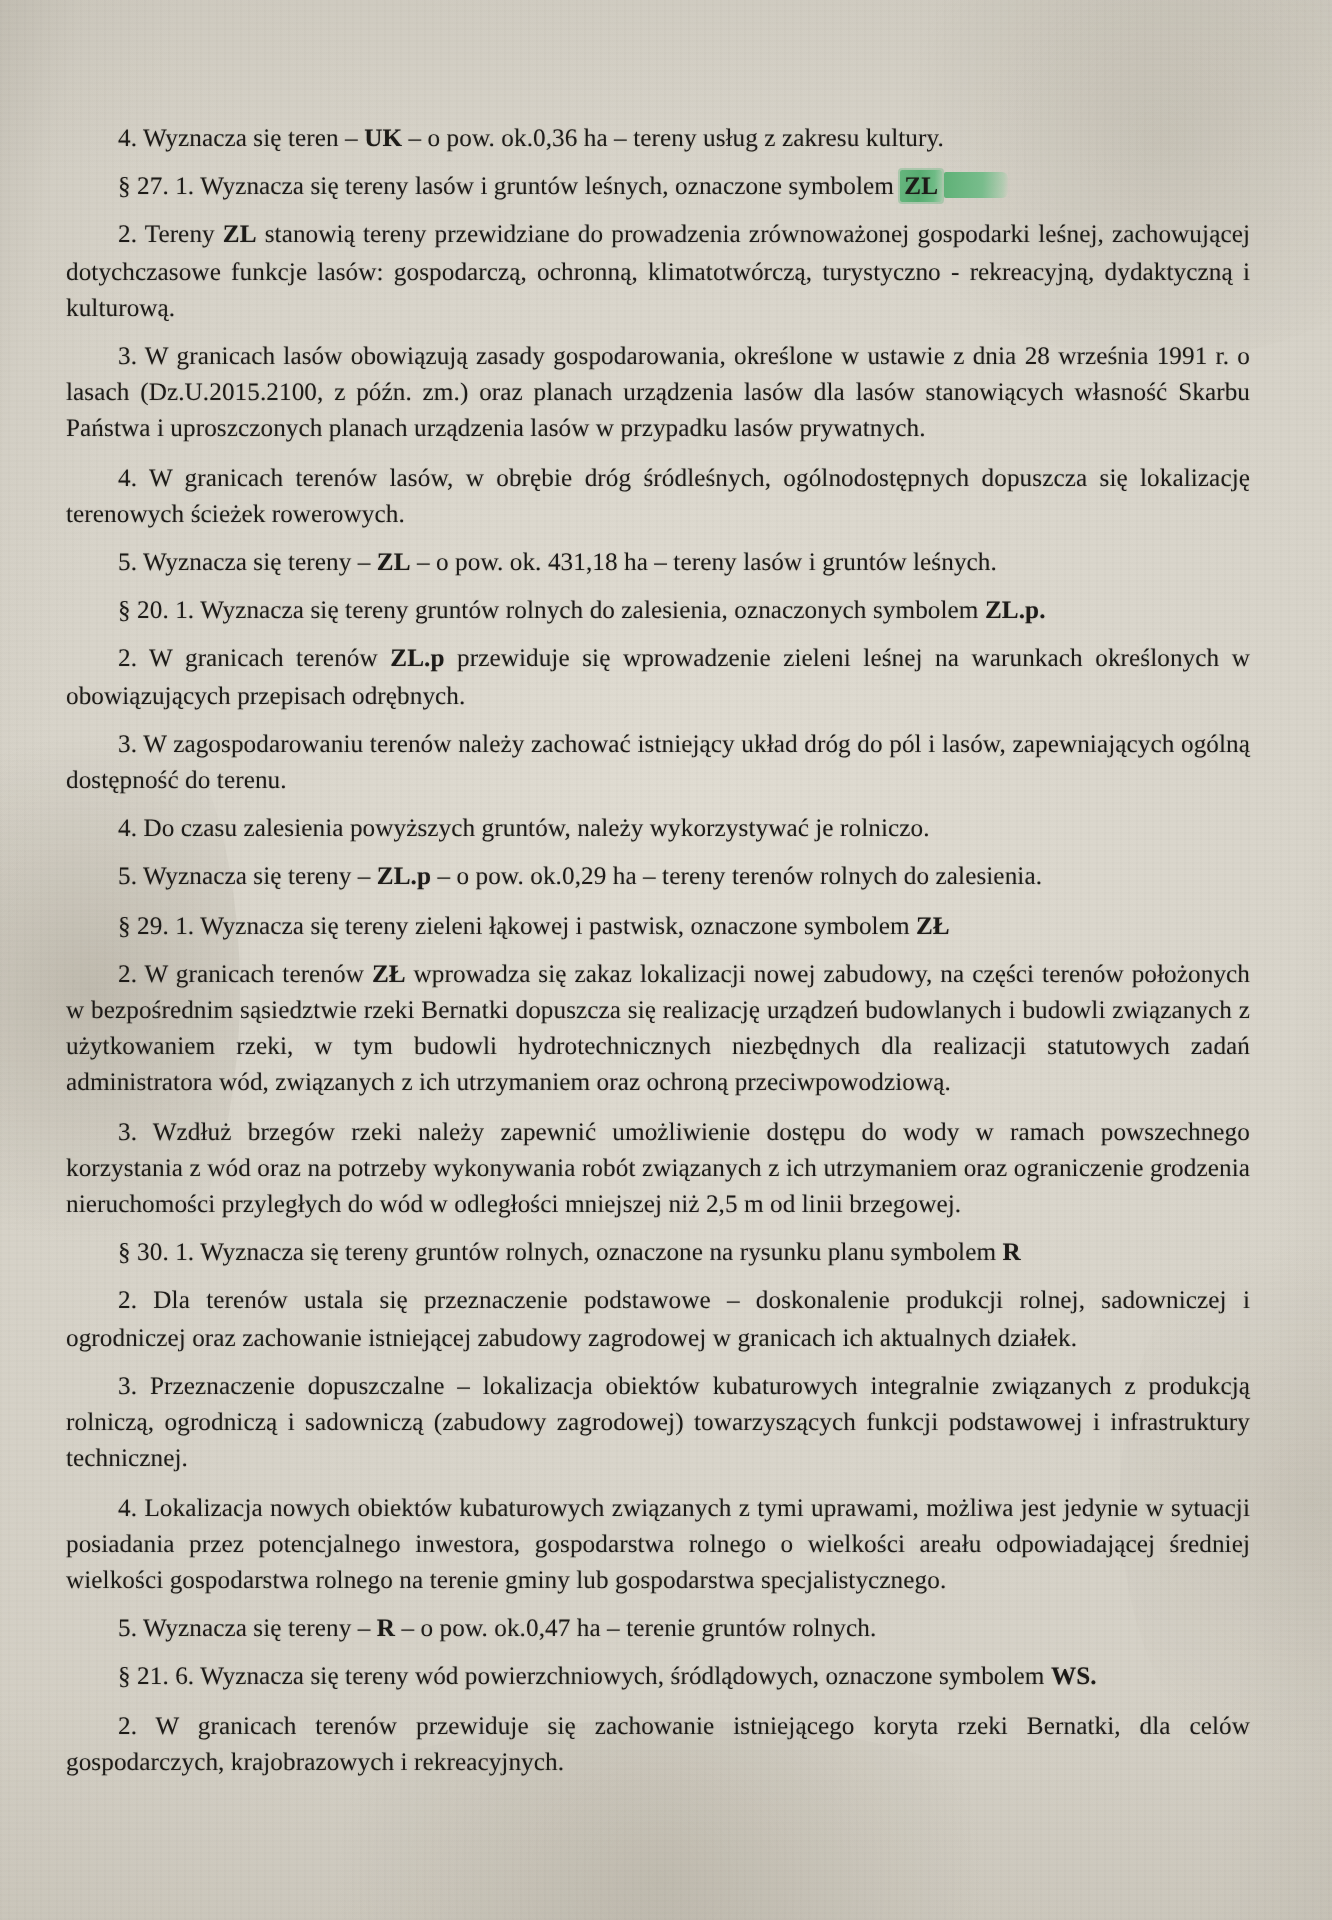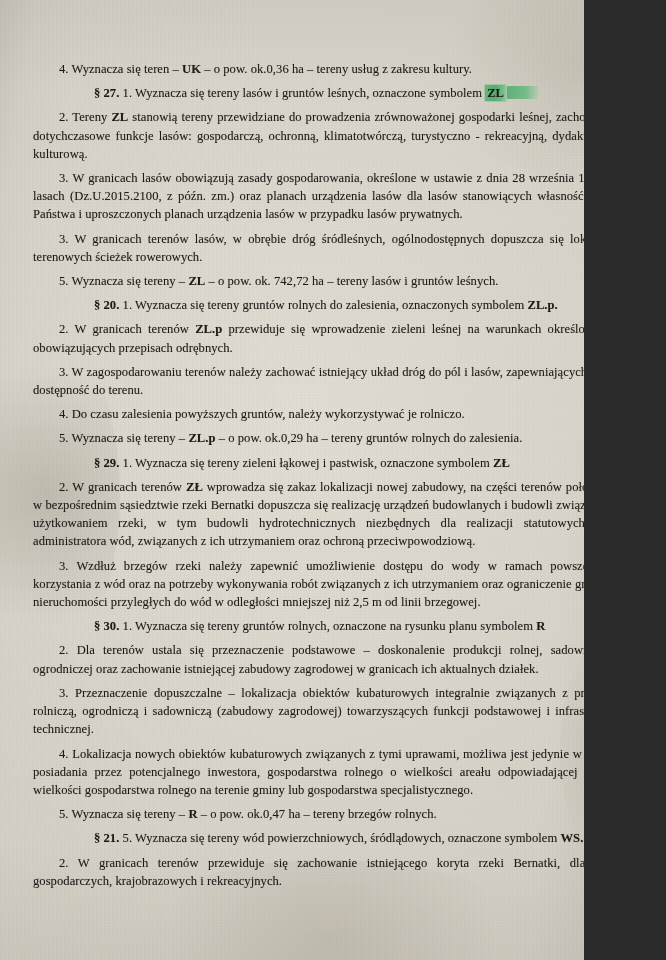--- a/index.html
+++ b/index.html
@@ -4,21 +4,21 @@
 <title>Scanned legal document page</title>
 <style>
   html, body {
     margin: 0;
     padding: 0;
     background: #2b2b2b;
   }
 
   .page {
     position: relative;
-    width: 584px;
+    width: 666px;
     height: 960px;
     overflow: hidden;
     background: #d8d4ca;
     background-image:
       radial-gradient(ellipse 90% 70% at 52% 44%, rgba(226,222,212,0.85) 0%, rgba(214,210,200,0.25) 55%, rgba(196,191,179,0.35) 100%),
       linear-gradient(100deg, rgba(150,145,133,0.30) 0%, rgba(150,145,133,0.06) 5%, rgba(0,0,0,0) 11%),
       linear-gradient(180deg, rgba(186,181,169,0.30) 0%, rgba(0,0,0,0) 9%, rgba(0,0,0,0) 88%, rgba(176,171,159,0.28) 100%),
       linear-gradient(275deg, rgba(160,155,142,0.18) 0%, rgba(0,0,0,0) 8%);
     font-family: "Liberation Serif", "DejaVu Serif", serif;
     color: #1d1b18;
@@ -66,22 +66,21 @@
   }
 
   p.para:last-child { margin-bottom: 0; }
 
   
   b, strong {
     font-weight: bold;
   }
 
   .sect {
-    font-weight: bold;
-    margin-left: 35px;
+    font-weight: normal;
   }
 
   .hl {
     position: relative;
     display: inline;
     padding: 1px 2px;
     background: linear-gradient(93deg,
         rgba(92,179,119,0.92) 0%,
         rgba(80,170,108,0.95) 45%,
         rgba(96,184,124,0.88) 80%,
@@ -119,49 +118,49 @@
   <div class="text-col">
 
     <p class="para"><span>4. Wyznacza się teren – </span><b>UK</b><span> – o pow. ok.0,36 ha – tereny usług z zakresu kultury.</span></p>
 
     <p class="para"><b class="sect">§ 27.</b><span> 1. Wyznacza się tereny lasów i gruntów leśnych, oznaczone symbolem </span><b class="hl">ZL</b><span class="hl-tail"></span></p>
 
     <p class="para"><span>2. Tereny </span><b>ZL</b><span> stanowią tereny przewidziane do prowadzenia zrównoważonej gospodarki leśnej, zachowującej dotychczasowe funkcje lasów: gospodarczą, ochronną, klimatotwórczą, turystyczno - rekreacyjną, dydaktyczną i kulturową.</span></p>
 
     <p class="para">3. W granicach lasów obowiązują zasady gospodarowania, określone w ustawie z dnia 28 września 1991 r. o lasach (Dz.U.2015.2100, z późn. zm.) oraz planach urządzenia lasów dla lasów stanowiących własność Skarbu Państwa i uproszczonych planach urządzenia lasów w przypadku lasów prywatnych.</p>
 
-    <p class="para">3. W granicach terenów lasów, w obrębie dróg śródleśnych, ogólnodostępnych dopuszcza się lokalizację terenowych ścieżek rowerowych.</p>
+    <p class="para">4. W granicach terenów lasów, w obrębie dróg śródleśnych, ogólnodostępnych dopuszcza się lokalizację terenowych ścieżek rowerowych.</p>
 
-    <p class="para"><span>5. Wyznacza się tereny – </span><b>ZL</b><span> – o pow. ok. 742,72 ha – tereny lasów i gruntów leśnych.</span></p>
+    <p class="para"><span>5. Wyznacza się tereny – </span><b>ZL</b><span> – o pow. ok. 431,18 ha – tereny lasów i gruntów leśnych.</span></p>
 
     <p class="para"><b class="sect">§ 20.</b><span> 1. Wyznacza się tereny gruntów rolnych do zalesienia, oznaczonych symbolem </span><b>ZL.p.</b></p>
 
     <p class="para"><span>2. W granicach terenów </span><b>ZL.p</b><span> przewiduje się wprowadzenie zieleni leśnej na warunkach określonych w obowiązujących przepisach odrębnych.</span></p>
 
     <p class="para">3. W zagospodarowaniu terenów należy zachować istniejący układ dróg do pól i lasów, zapewniających ogólną dostępność do terenu.</p>
 
     <p class="para">4. Do czasu zalesienia powyższych gruntów, należy wykorzystywać je rolniczo.</p>
 
-    <p class="para"><span>5. Wyznacza się tereny – </span><b>ZL.p</b><span> – o pow. ok.0,29 ha – tereny gruntów rolnych do zalesienia.</span></p>
+    <p class="para"><span>5. Wyznacza się tereny – </span><b>ZL.p</b><span> – o pow. ok.0,29 ha – tereny terenów rolnych do zalesienia.</span></p>
 
     <p class="para"><b class="sect">§ 29.</b><span> 1. Wyznacza się tereny zieleni łąkowej i pastwisk, oznaczone symbolem </span><b>ZŁ</b></p>
 
     <p class="para"><span>2. W granicach terenów </span><b>ZŁ</b><span> wprowadza się zakaz lokalizacji nowej zabudowy, na części terenów położonych w bezpośrednim sąsiedztwie rzeki Bernatki dopuszcza się realizację urządzeń budowlanych i budowli związanych z użytkowaniem rzeki, w tym budowli hydrotechnicznych niezbędnych dla realizacji statutowych zadań administratora wód, związanych z ich utrzymaniem oraz ochroną przeciwpowodziową.</span></p>
 
     <p class="para">3. Wzdłuż brzegów rzeki należy zapewnić umożliwienie dostępu do wody w ramach powszechnego korzystania z wód oraz na potrzeby wykonywania robót związanych z ich utrzymaniem oraz ograniczenie grodzenia nieruchomości przyległych do wód w odległości mniejszej niż 2,5 m od linii brzegowej.</p>
 
 
     <p class="para"><b class="sect">§ 30.</b><span> 1. Wyznacza się tereny gruntów rolnych, oznaczone na rysunku planu symbolem </span><b>R</b></p>
 
     <p class="para">2. Dla terenów ustala się przeznaczenie podstawowe – doskonalenie produkcji rolnej, sadowniczej i ogrodniczej oraz zachowanie istniejącej zabudowy zagrodowej w granicach ich aktualnych działek.</p>
 
     <p class="para">3. Przeznaczenie dopuszczalne – lokalizacja obiektów kubaturowych integralnie związanych z produkcją rolniczą, ogrodniczą i sadowniczą (zabudowy zagrodowej) towarzyszących funkcji podstawowej i infrastruktury technicznej.</p>
 
     <p class="para">4. Lokalizacja nowych obiektów kubaturowych związanych z tymi uprawami, możliwa jest jedynie w sytuacji posiadania przez potencjalnego inwestora, gospodarstwa rolnego o wielkości areału odpowiadającej średniej wielkości gospodarstwa rolnego na terenie gminy lub gospodarstwa specjalistycznego.</p>
 
-    <p class="para"><span>5. Wyznacza się tereny – </span><b>R</b><span> – o pow. ok.0,47 ha – tereny brzegów rolnych.</span></p>
+    <p class="para"><span>5. Wyznacza się tereny – </span><b>R</b><span> – o pow. ok.0,47 ha – terenie gruntów rolnych.</span></p>
 
-    <p class="para"><b class="sect">§ 21.</b><span> 5. Wyznacza się tereny wód powierzchniowych, śródlądowych, oznaczone symbolem </span><b>WS.</b></p>
+    <p class="para"><b class="sect">§ 21.</b><span> 6. Wyznacza się tereny wód powierzchniowych, śródlądowych, oznaczone symbolem </span><b>WS.</b></p>
 
     <p class="para">2. W granicach terenów przewiduje się zachowanie istniejącego koryta rzeki Bernatki, dla celów gospodarczych, krajobrazowych i rekreacyjnych.</p>
 
   </div>
 </div>
 
 </body></html>

